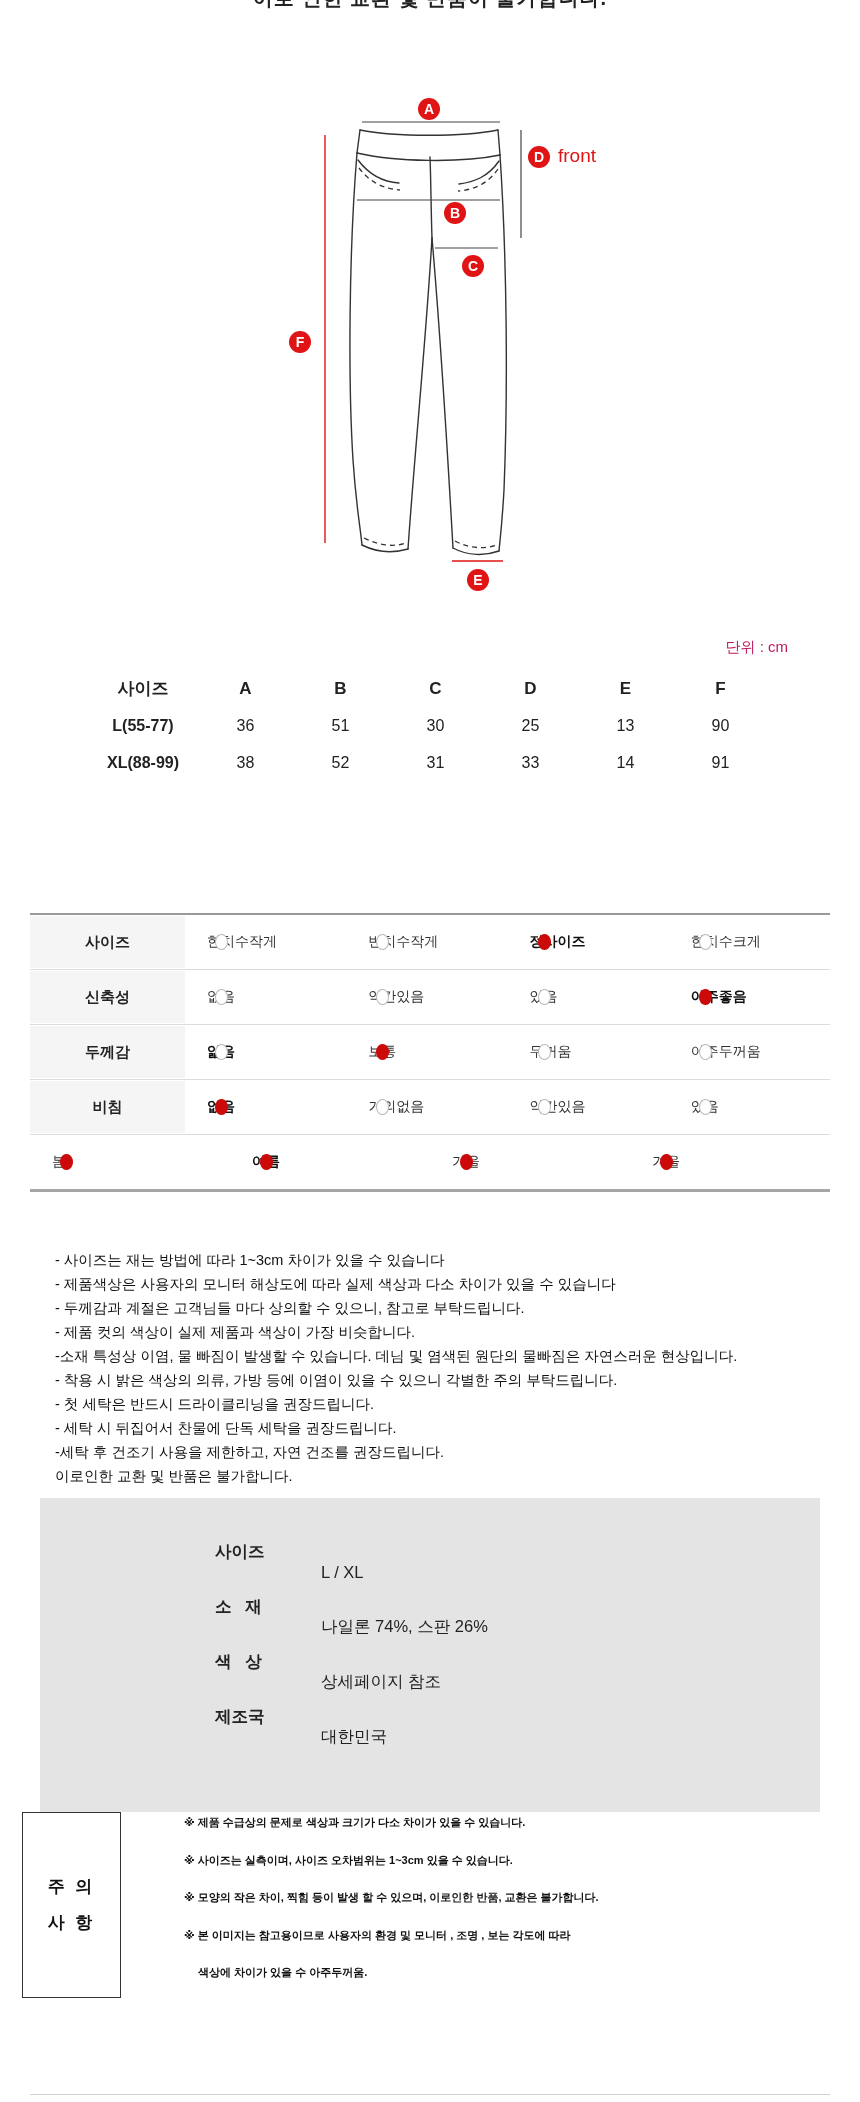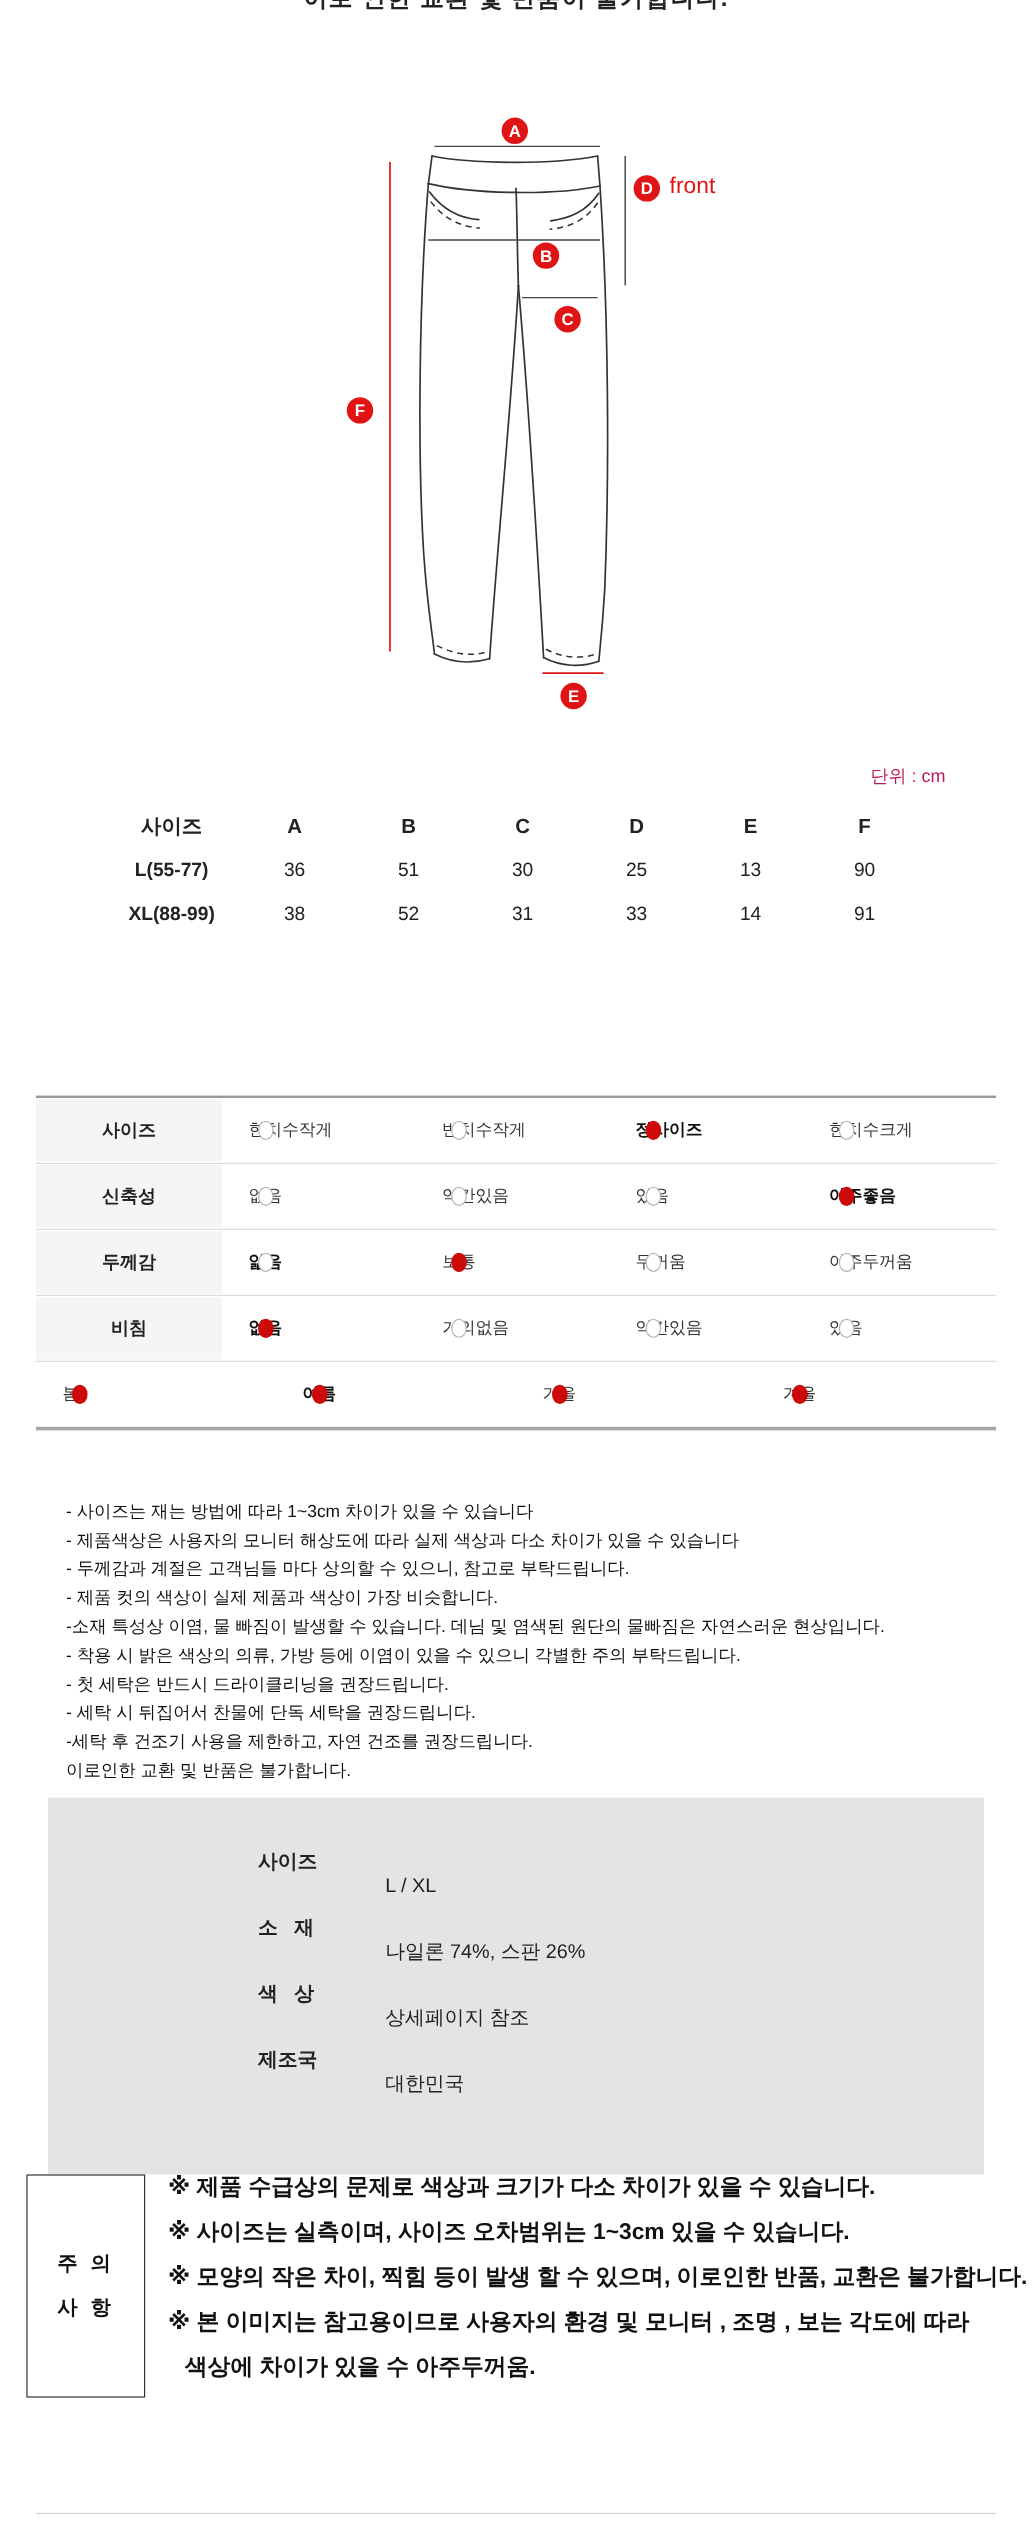--- a/index.html
+++ b/index.html
@@ -52,21 +52,21 @@
   .info-rows{position:absolute;left:175px;top:40px;}
   .info-row{display:flex;height:28px;margin-bottom:27px;align-items:center;}
   .info-label{width:68px;font-size:16.5px;font-weight:600;color:#222;white-space:pre;}
   .info-value{margin-left:38px;font-size:16.5px;color:#222;white-space:nowrap;margin-top:40px;}
 
   
   .caution-box{position:absolute;left:22px;top:1812px;width:99px;height:186px;border:1.5px solid #333;
       display:flex;flex-direction:column;align-items:center;justify-content:center;box-sizing:border-box;}
   .caution-box .t{font-size:17px;font-weight:600;line-height:36px;letter-spacing:3px;color:#111;}
   .caution-lines{position:absolute;left:140px;top:1804px;width:720px;}
-  .caution-line{font-size:19px;font-weight:600;line-height:37.5px;color:#111;white-space:nowrap;}
+  .caution-line{font-size:11px;font-weight:600;line-height:37.5px;color:#111;white-space:nowrap;margin-left:44px;}
   .caution-line.indent{padding-left:14px;}
 
   .bottom-divider{position:absolute;left:30px;top:2094px;width:800px;height:1px;background:#d2d2d2;}
 </style>
 </head>
 <body>
 
 <div class="page">
 
   <div class="top-clip">

